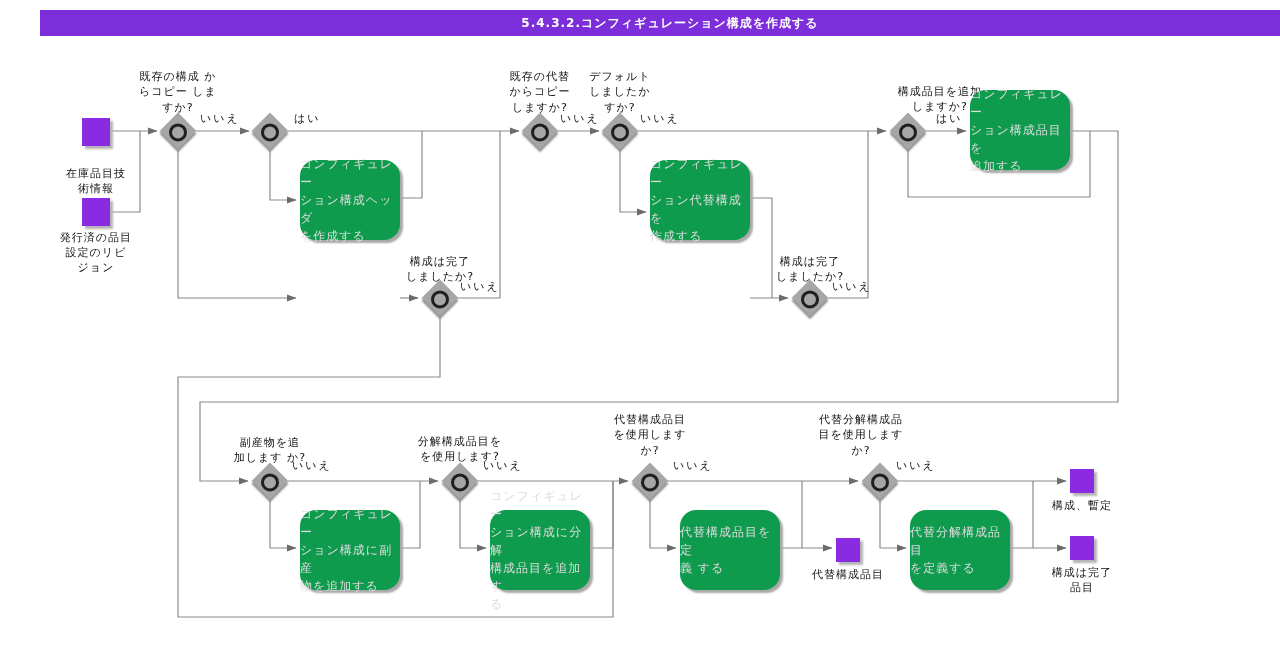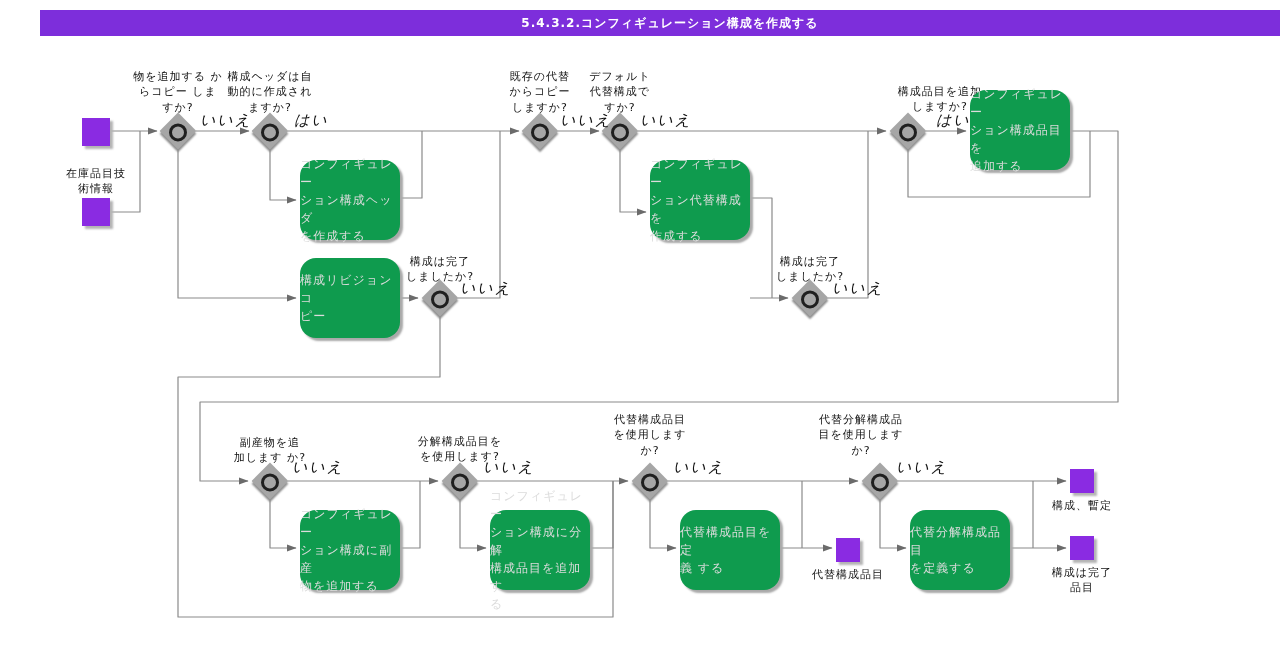--- a/index.html
+++ b/index.html
@@ -16,21 +16,21 @@
   .evt{position:absolute;width:28px;height:28px;background:#8a2be2;box-shadow:3px 3px 2px #b4b4b4;}
   .evt.end{width:24px;height:24px;}
   .evt-label{position:absolute;font-size:11px;color:#111;text-align:center;line-height:1.35;
              letter-spacing:1px;white-space:pre-line;}
   .gw{position:absolute;width:26px;height:26px;background:#a6a6a6;transform:rotate(45deg);
       box-shadow:2px 2px 2px #8f8f8f;}
   .gw-ring{position:absolute;left:50%;top:50%;width:12px;height:12px;margin:-8px 0 0 -8px;
            border:3px solid #1f1f1f;border-radius:50%;}
   .q{position:absolute;font-size:11px;color:#111;text-align:center;line-height:1.4;
      letter-spacing:1px;white-space:pre-line;}
-  .bl{position:absolute;font-size:15px;color:#111;letter-spacing:2px;font-style:italic;}
+  .bl{position:absolute;font-size:11px;color:#111;letter-spacing:2px;}
 </style>
 </head>
 <body>
 
 <div id="stage">
 
   <div class="titlebar">
     <span>5.4.3.2.コンフィギュレーション構成を作成する</span>
   </div>
 
@@ -74,20 +74,23 @@
       <path d="M850,499 V548 H876" marker-end="url(#arr)"></path>
       <path d="M980,548 H1036" marker-end="url(#arr)"></path>
       <path d="M1003,481 V548"></path>
     </g>
   </svg>
 
   <div class="evt" style="left:52px;top:118px"></div>
   <div class="evt-label" style="left:20px;top:167px;width:92px">在庫品目技
 術情報</div>
   <div class="evt" style="left:52px;top:198px"></div>
+  <div class="evt-label" style="left:10px;top:231px;width:112px">発行済の品目
+設定のリビ
+ジョン</div>
 
   <div class="gw" style="left:135px;top:118px">
       <span class="gw-ring"></span>
     </div>
   <div class="gw" style="left:227px;top:118px">
       <span class="gw-ring"></span>
     </div>
   <div class="gw" style="left:397px;top:285px">
       <span class="gw-ring"></span>
     </div>
@@ -109,33 +112,30 @@
   <div class="gw" style="left:417px;top:468px">
       <span class="gw-ring"></span>
     </div>
   <div class="gw" style="left:607px;top:468px">
       <span class="gw-ring"></span>
     </div>
   <div class="gw" style="left:837px;top:468px">
       <span class="gw-ring"></span>
     </div>
 
-  <div class="q" style="left:100px;top:69px;width:96px">物を追加する か
+  <div class="q" style="left:100px;top:69px;width:96px">既存の構成 か
 らコピー しま
 すか?</div>
-  <div class="q" style="left:192px;top:69px;width:96px">構成ヘッダは自
-動的に作成され
-ますか?</div>
   <div class="q" style="left:366px;top:254px;width:88px">構成は完了
 しましたか?</div>
   <div class="q" style="left:466px;top:69px;width:88px">既存の代替
 からコピー
 しますか?</div>
   <div class="q" style="left:546px;top:69px;width:88px">デフォルト
-代替構成で
+しましたか
 すか?</div>
   <div class="q" style="left:736px;top:254px;width:88px">構成は完了
 しましたか?</div>
   <div class="q" style="left:860px;top:84px;width:100px">構成品目を追加
 しますか?</div>
   <div class="q" style="left:194px;top:435px;width:92px">副産物を追
 加します か?</div>
   <div class="q" style="left:380px;top:434px;width:100px">分解構成品目を
 を使用します?</div>
   <div class="q" style="left:576px;top:412px;width:88px">代替構成品目
@@ -153,22 +153,20 @@
   <div class="bl" style="left:802px;top:279px">いいえ</div>
   <div class="bl" style="left:906px;top:111px">はい</div>
   <div class="bl" style="left:262px;top:458px">いいえ</div>
   <div class="bl" style="left:453px;top:458px">いいえ</div>
   <div class="bl" style="left:643px;top:458px">いいえ</div>
   <div class="bl" style="left:866px;top:458px">いいえ</div>
 
   <div class="task" style="left:270px;top:160px">コンフィギュレー
 ション構成ヘッダ
 を作成する</div>
-  <div class="task" style="left:270px;top:258px">構成リビジョンコ
-ピー</div>
   <div class="task" style="left:620px;top:160px">コンフィギュレー
 ション代替構成を
 作成する</div>
   <div class="task" style="left:940px;top:90px">コンフィギュレー
 ション構成品目を
 追加する</div>
   <div class="task" style="left:270px;top:510px">コンフィギュレー
 ション構成に副産
 物を追加する</div>
   <div class="task" style="left:460px;top:510px">コンフィギュレー

